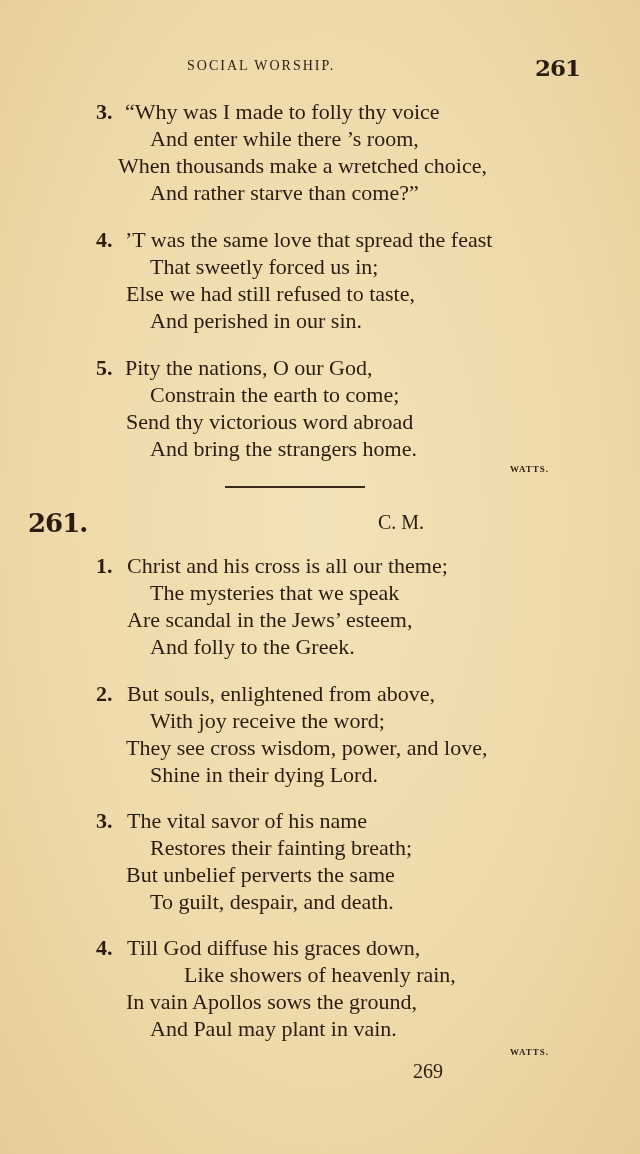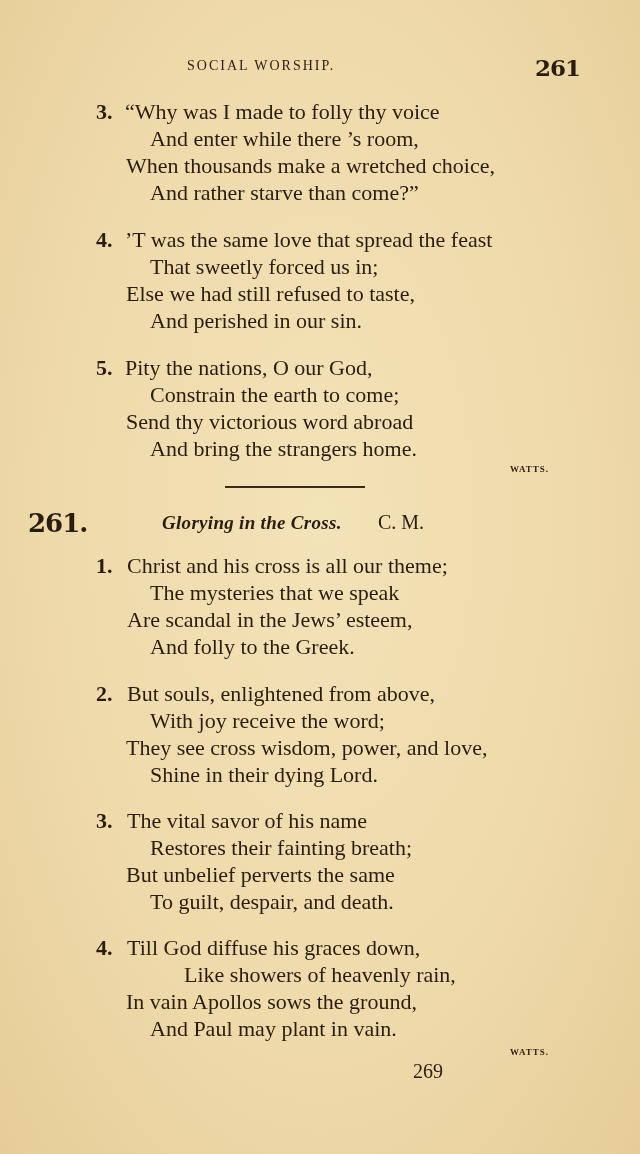--- a/index.html
+++ b/index.html
@@ -56,21 +56,21 @@
 
   <div class="running-head">
     <span class="running-title">SOCIAL WORSHIP.</span>
     <span class="page-num-top">261</span>
   </div>
 
   <div class="stanza" style="top:98px;">
     <span class="vnum" style="left:96px;top:1px;">3.</span>
     <span class="line" style="left:125px;top:0;">“Why was I made to folly thy voice</span>
     <span class="line" style="left:150px;top:27px;">And enter while there ’s room,</span>
-    <span class="line" style="left:126px;top:54px;">When thousands make a wretched choice,</span>
+    <span class="line" style="left:118px;top:54px;">When thousands make a wretched choice,</span>
     <span class="line" style="left:150px;top:81px;">And rather starve than come?”</span>
   </div>
 
   <div class="stanza" style="top:226px;">
     <span class="vnum" style="left:96px;top:1px;">4.</span>
     <span class="line" style="left:125px;top:0;">’T was the same love that spread the feast</span>
     <span class="line" style="left:150px;top:27px;">That sweetly forced us in;</span>
     <span class="line" style="left:126px;top:54px;">Else we had still refused to taste,</span>
     <span class="line" style="left:150px;top:81px;">And perished in our sin.</span>
   </div>
@@ -81,21 +81,20 @@
     <span class="line" style="left:150px;top:27px;">Constrain the earth to come;</span>
     <span class="line" style="left:126px;top:54px;">Send thy victorious word abroad</span>
     <span class="line" style="left:150px;top:81px;">And bring the strangers home.</span>
   </div>
 
   <span class="attrib" style="top:464px;">WATTS.</span>
 
   <div class="rule"></div>
 
   <span class="hymn-num">261.</span>
-  <span class="hymn-title">Glorying in the Cross.</span>
   <span class="hymn-meter">C. M.</span>
 
   <div class="stanza" style="top:552px;">
     <span class="vnum" style="left:96px;top:1px;">1.</span>
     <span class="line" style="left:127px;top:0;">Christ and his cross is all our theme;</span>
     <span class="line" style="left:150px;top:27px;">The mysteries that we speak</span>
     <span class="line" style="left:127px;top:54px;">Are scandal in the Jews’ esteem,</span>
     <span class="line" style="left:150px;top:81px;">And folly to the Greek.</span>
   </div>
 

